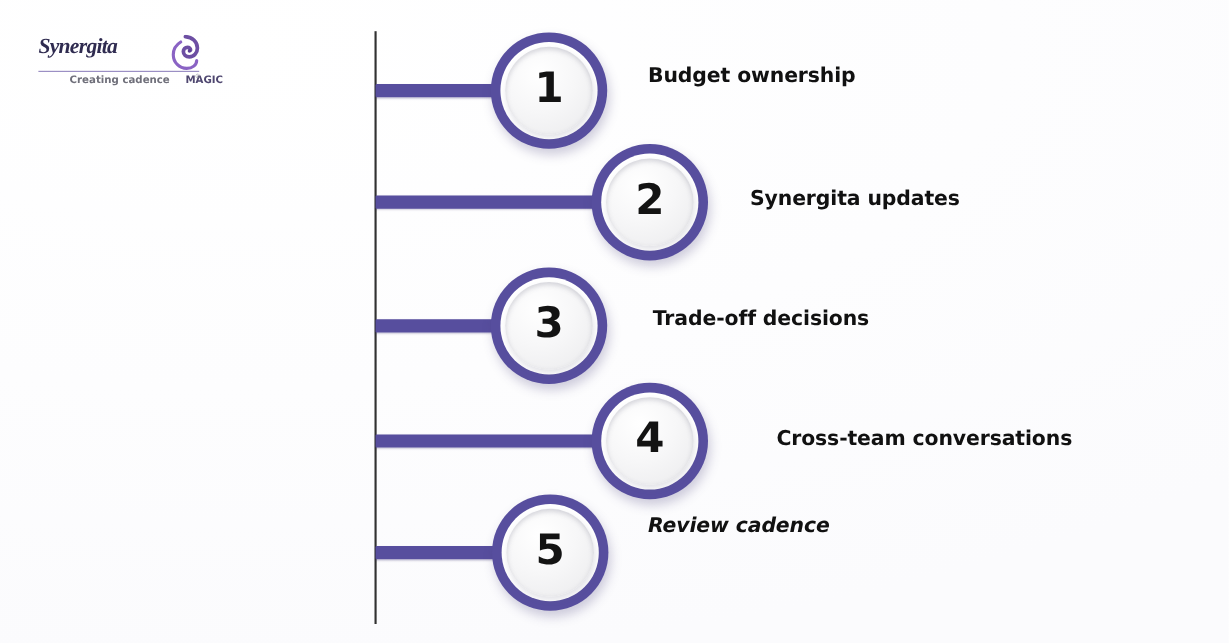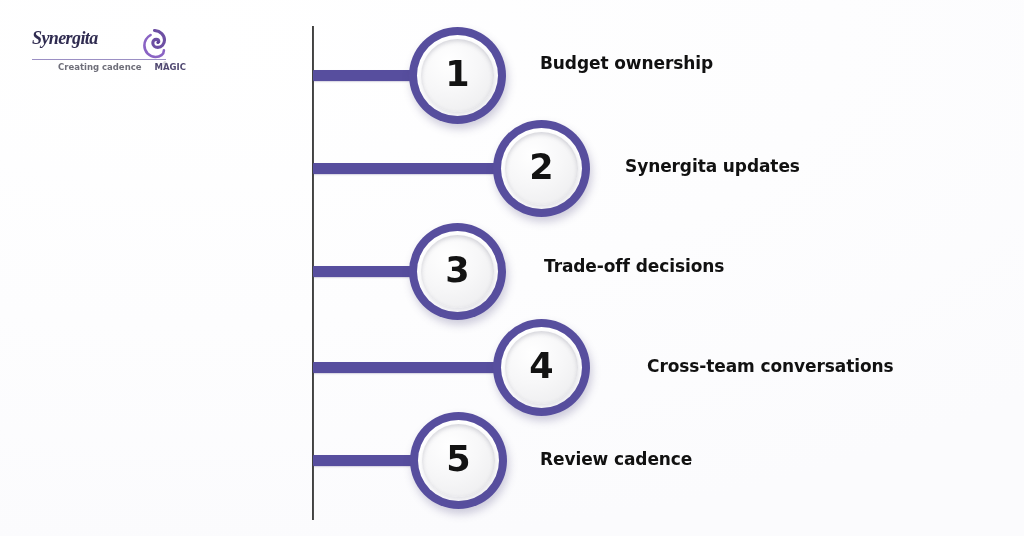--- a/index.html
+++ b/index.html
@@ -226,16 +226,16 @@
 
   <div class="node">
     <div class="connector" style="left:313px; top:455px; width:104px;"></div>
     <div class="bubble" style="left:410px; top:412px;">
       <div class="bubble-gap">
         <div class="bubble-inner">
           <span class="bubble-number">5</span>
         </div>
       </div>
     </div>
-    <div class="node-label" style="left:540px; top:449px;">Review cadence</div>
+    <div class="node-label" style="left:540px; top:428px;font-style:italic;">Review cadence</div>
   </div>
 
 </div>
 
 </body></html>

